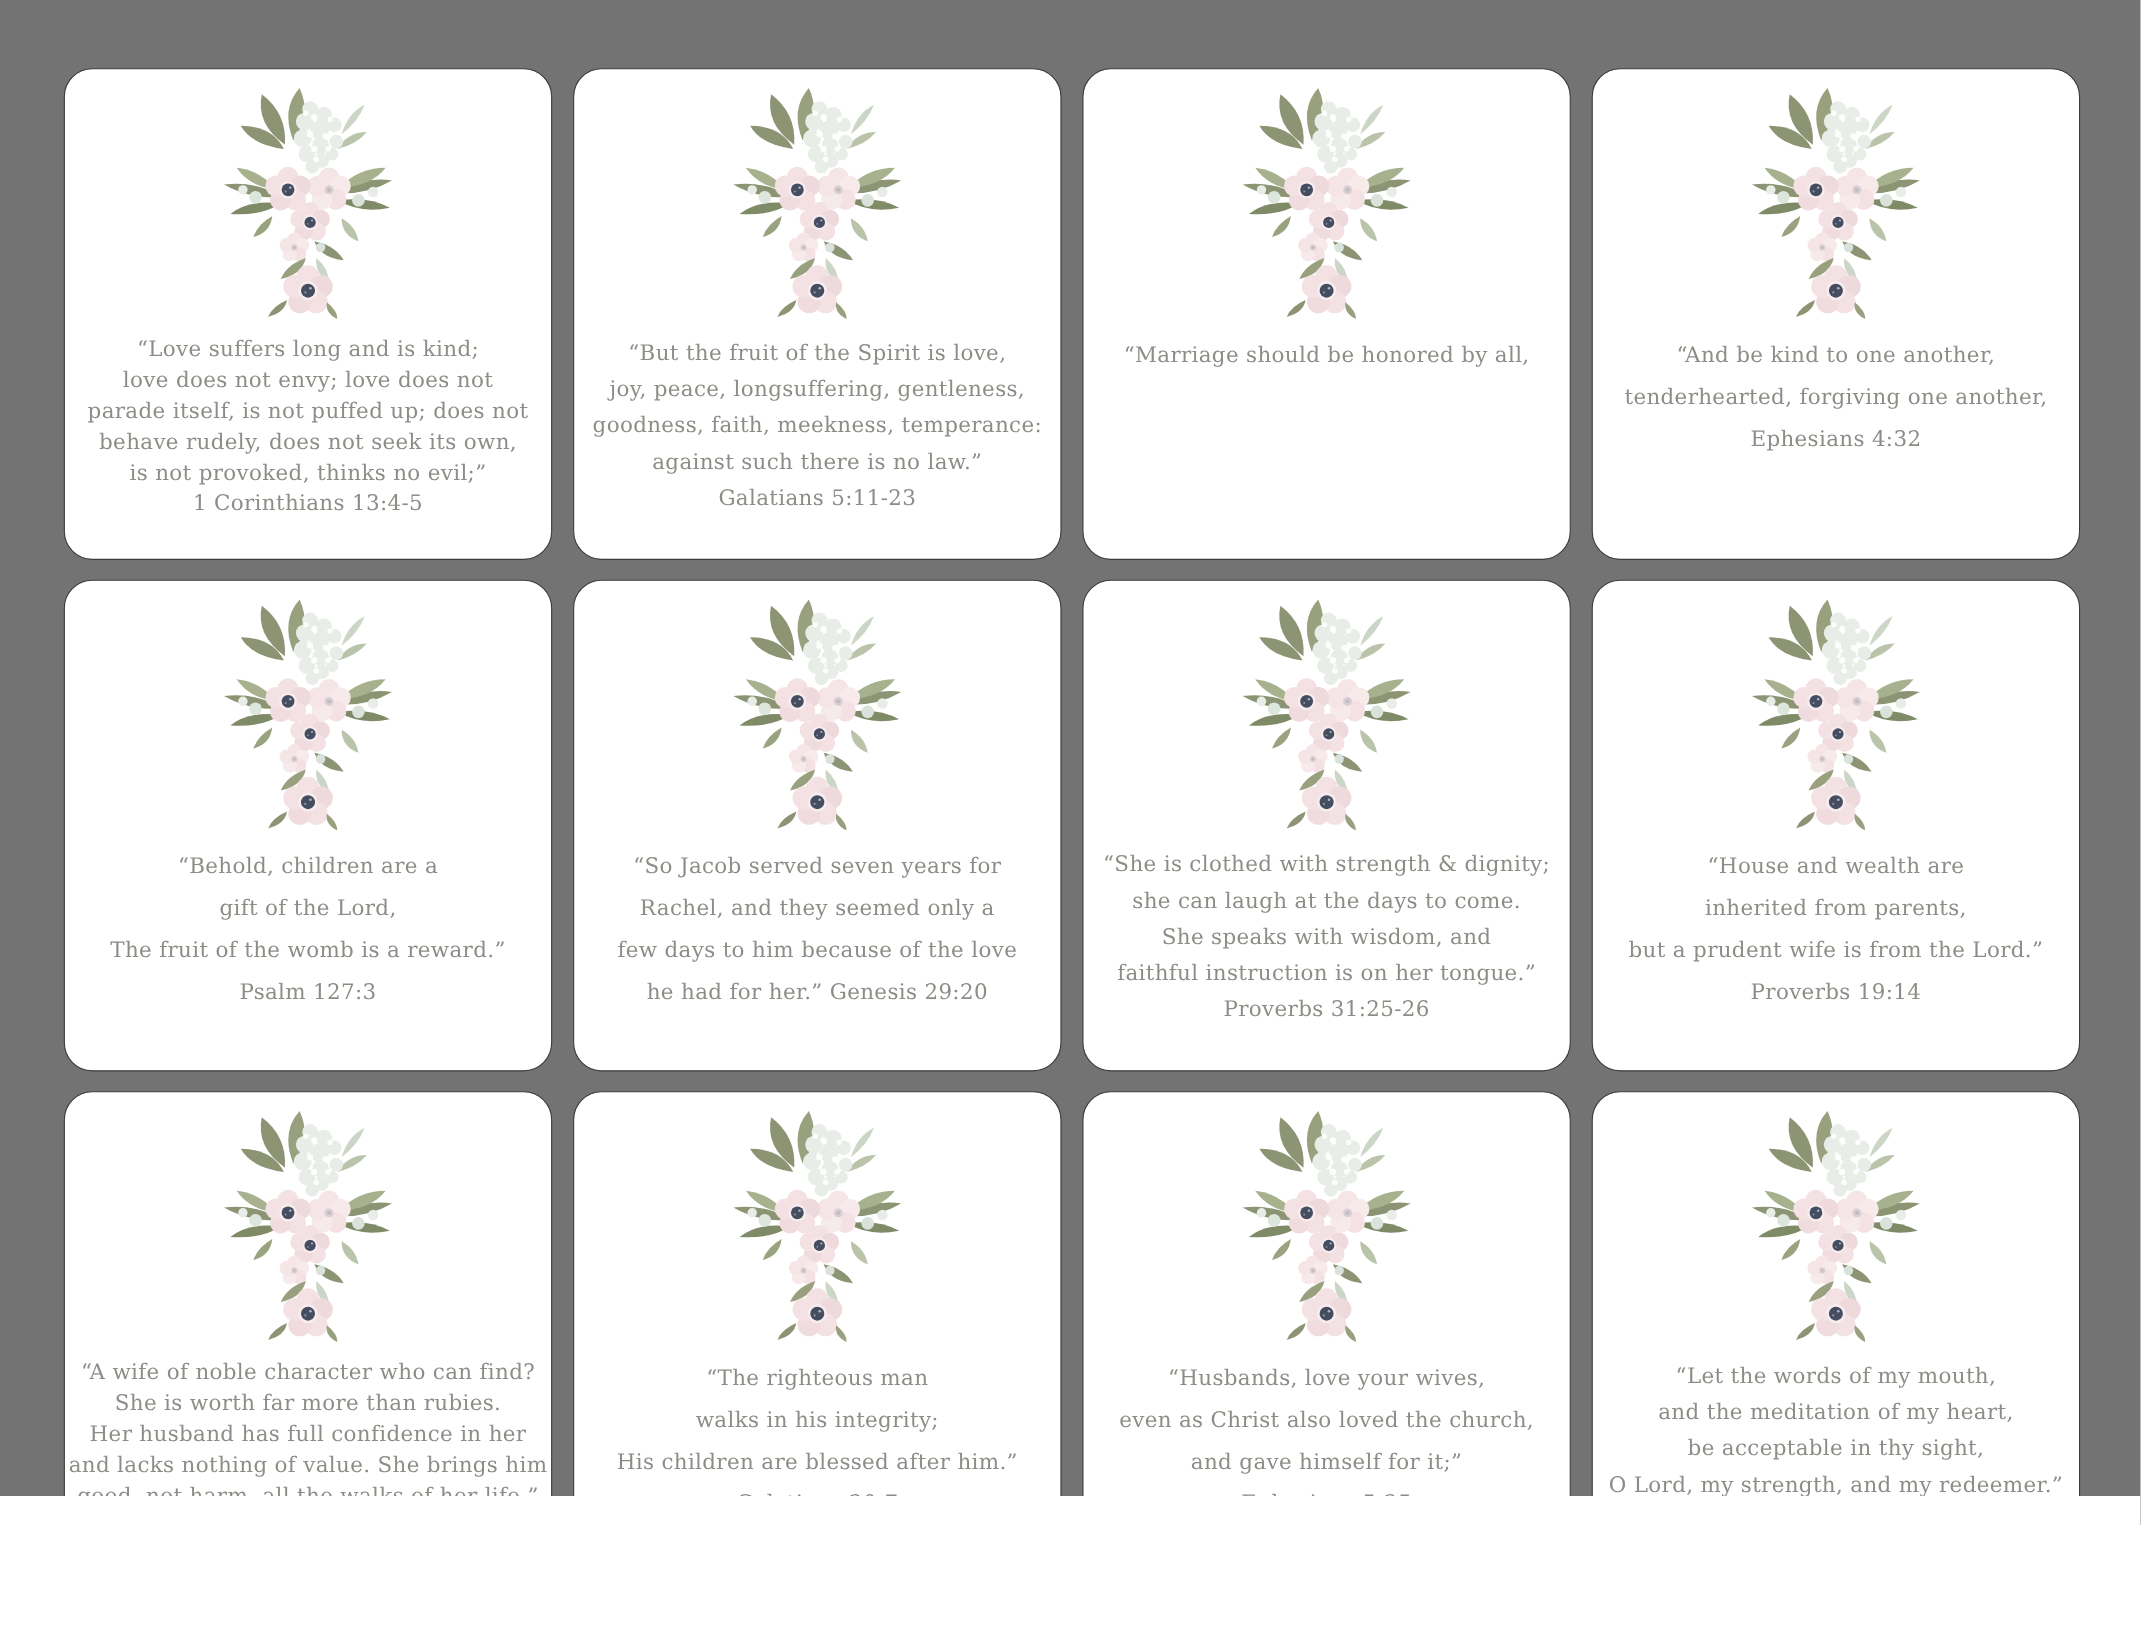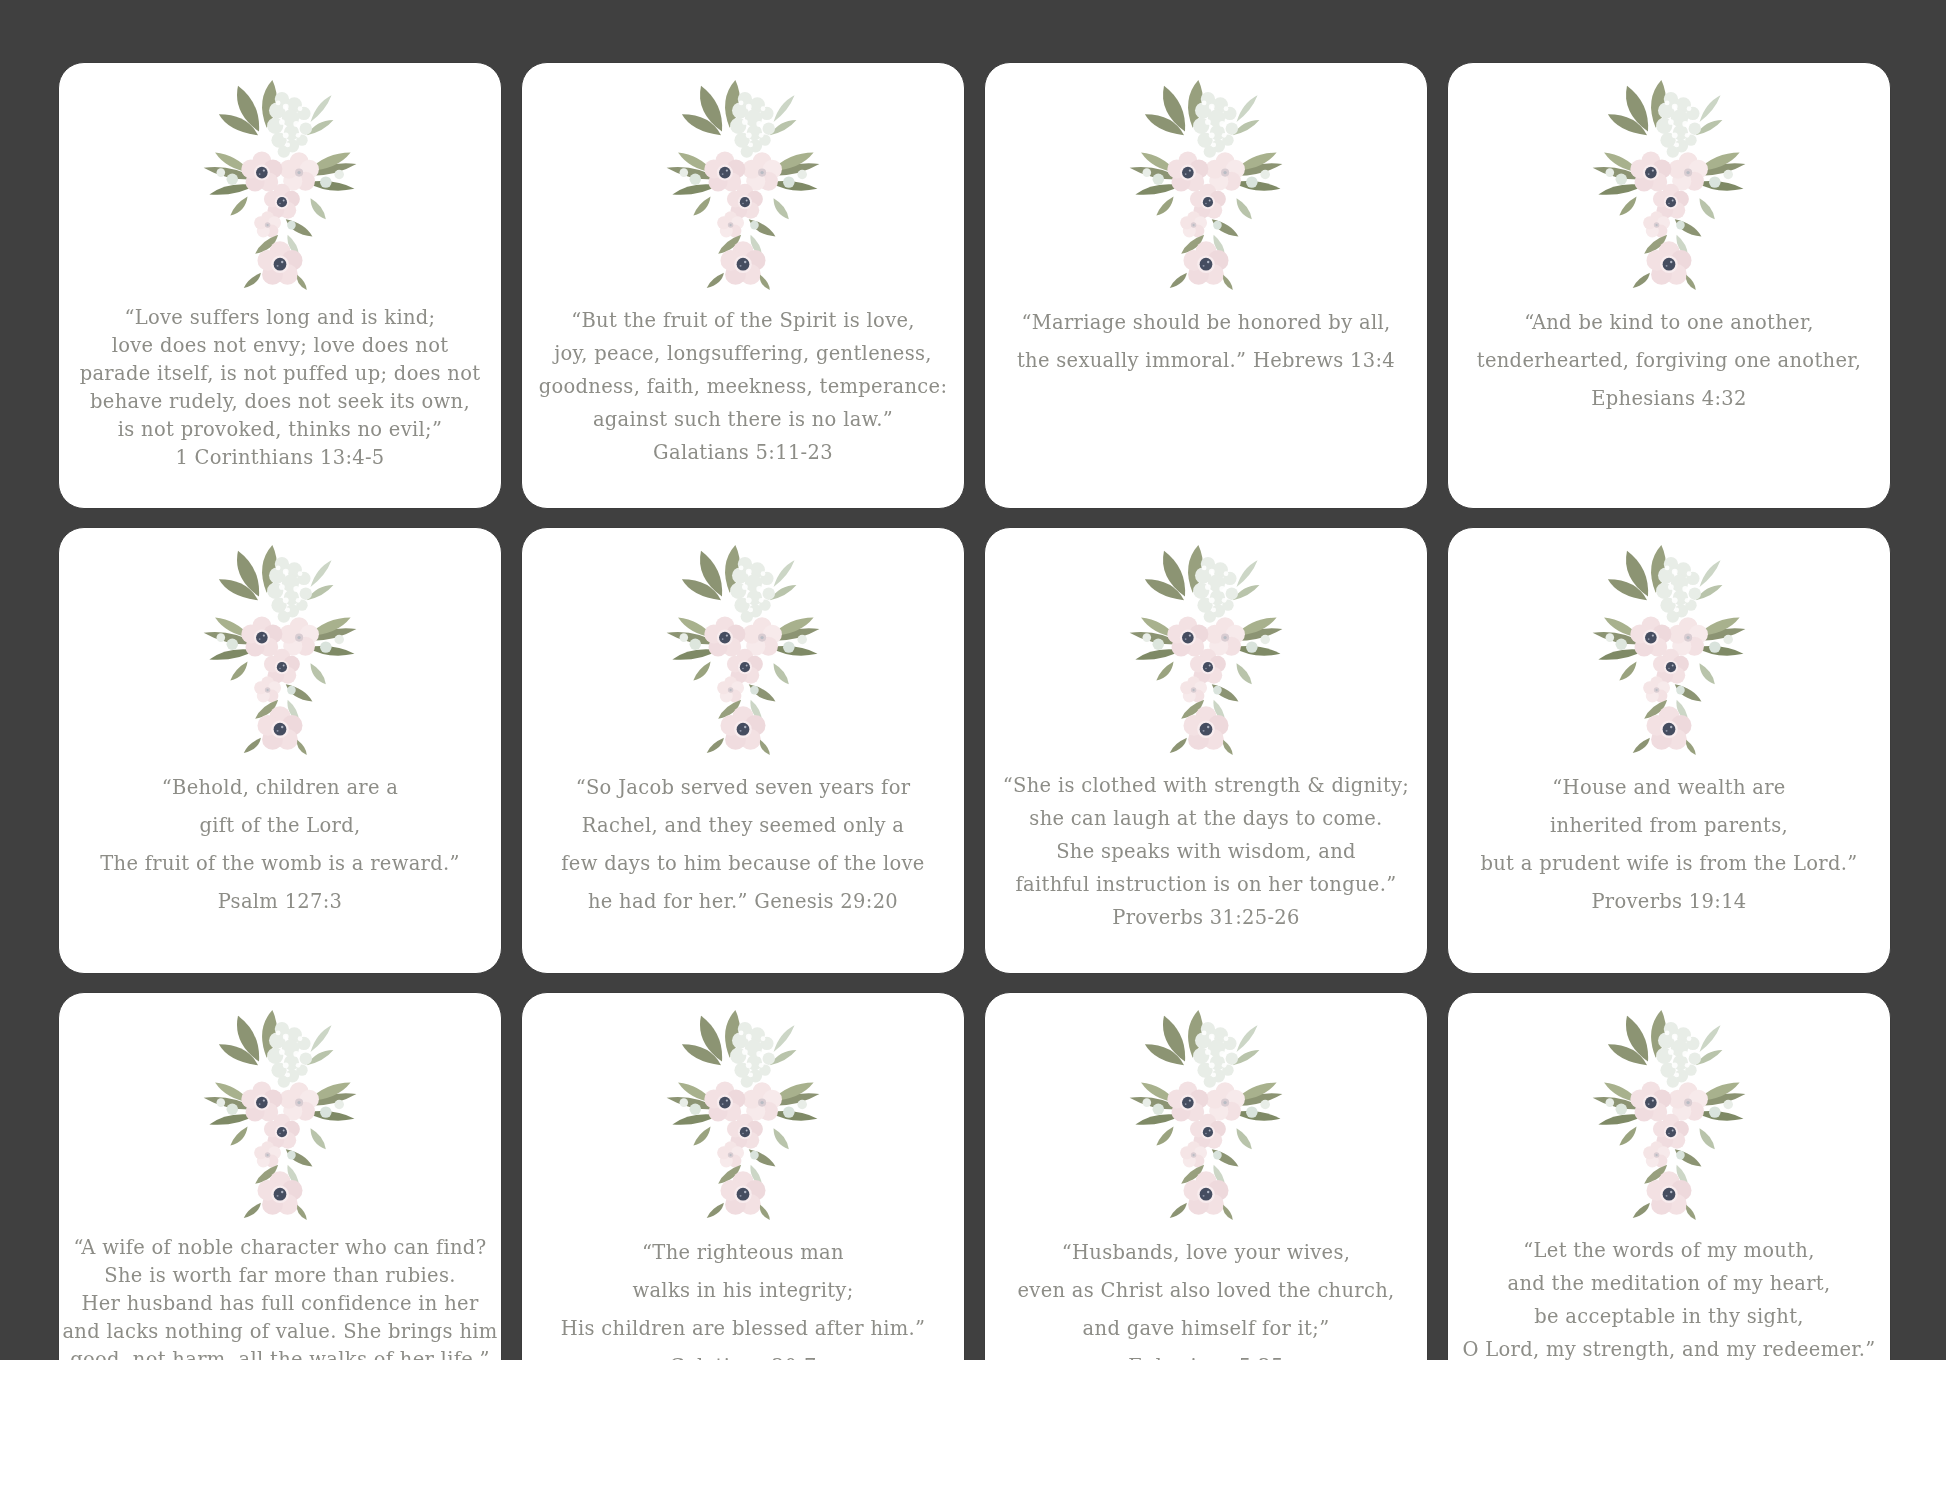--- a/index.html
+++ b/index.html
@@ -3,21 +3,21 @@
 <meta charset="utf-8">
 <style>
   html, body {
     margin: 0; padding: 0;
     background: #ffffff;
     font-family: "DejaVu Serif", "Liberation Serif", serif;
   }
   .sheet {
     position: relative;
     width: 1946px; height: 1360px;
-    background: #404040;
+    background: #737373;
     overflow: hidden;
     text-decoration: underline;
   }
   .grid {
     position: absolute;
     left: 58px; top: 62px;
     display: grid;
     grid-template-columns: repeat(4, 444px);
     grid-template-rows: repeat(3, 447px);
     column-gap: 19px;
@@ -172,21 +172,20 @@
           <div class="line">Galatians 5:11-23</div>
         </div>
   </div>
 
   <div class="card">
     <svg class="cross" viewBox="0 0 240 220">
       <use href="#floral-cross"></use>
     </svg>
     <div class="verse lines-4">
           <div class="line">“Marriage should be honored by all,</div>
-          <div class="line">the sexually immoral.”  Hebrews 13:4</div>
         </div>
   </div>
 
   <div class="card">
     <svg class="cross" viewBox="0 0 240 220">
       <use href="#floral-cross"></use>
     </svg>
     <div class="verse lines-4">
           <div class="line">“And be kind to one another,</div>
           <div class="line">tenderhearted, forgiving one another,</div>

